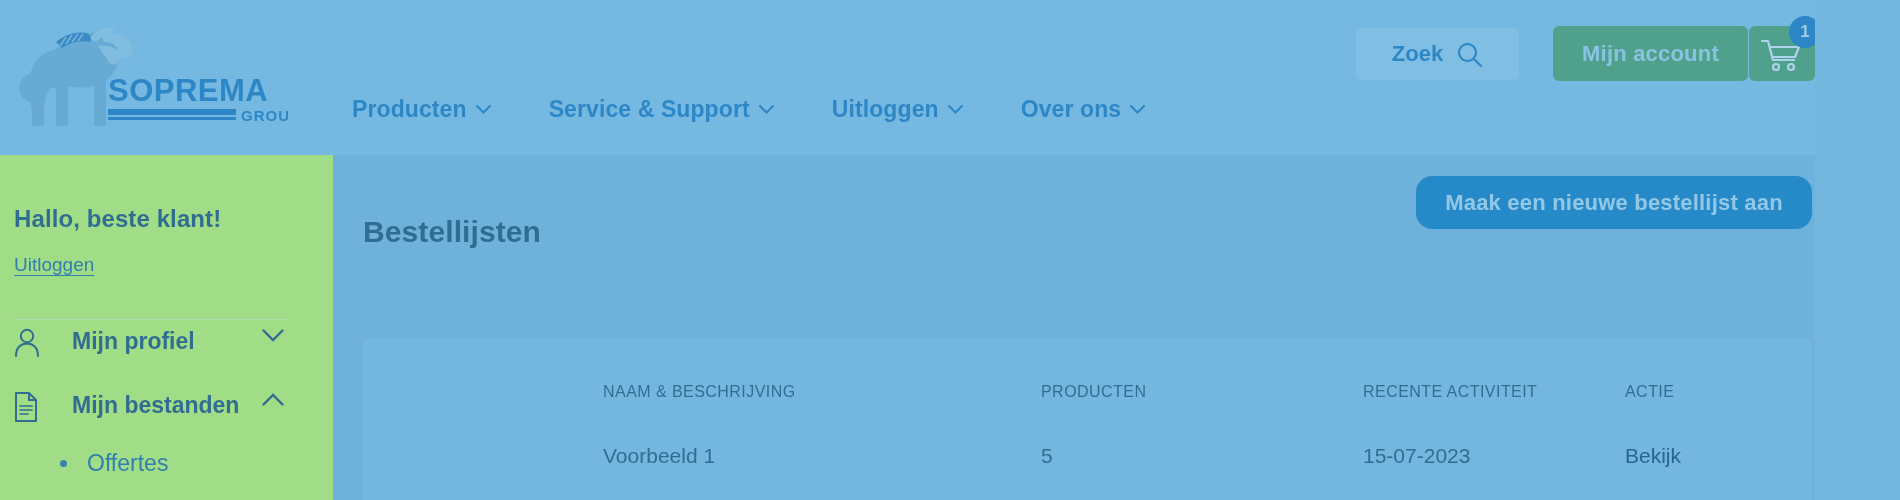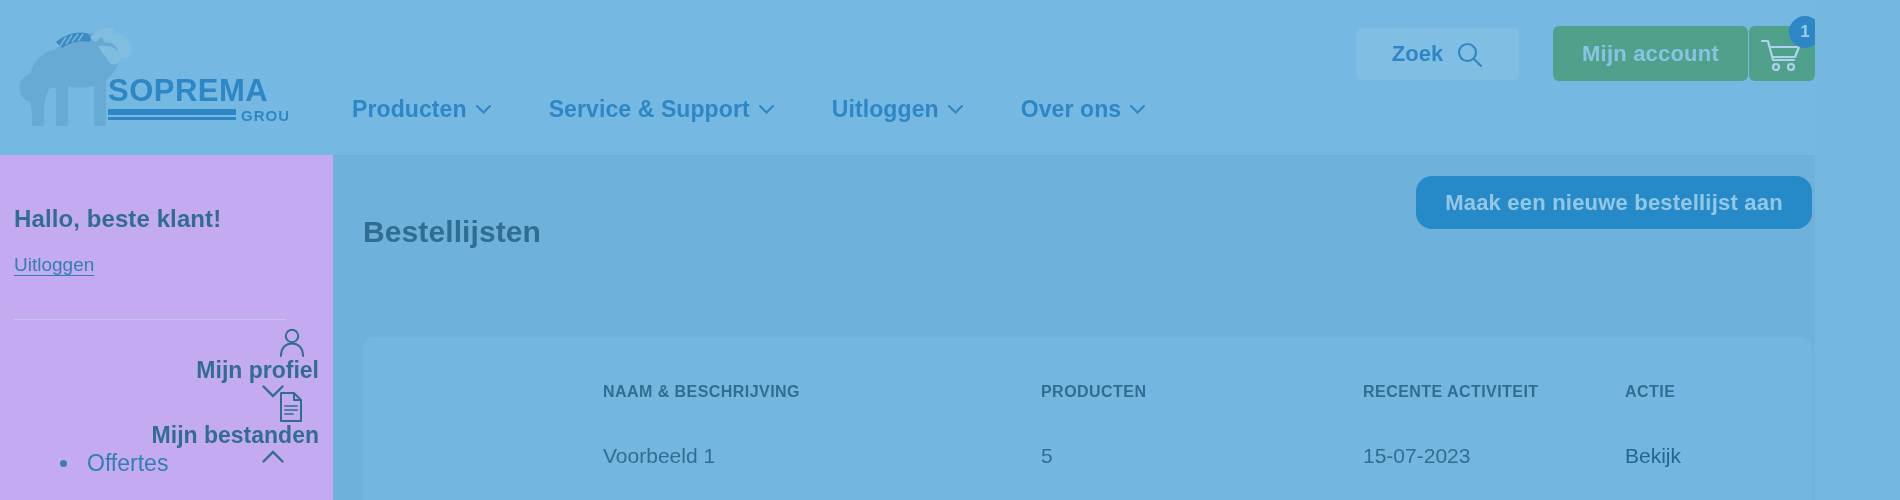--- a/index.html
+++ b/index.html
@@ -99,46 +99,45 @@
     background: #1878bd;
     color: #b9dcf0;
     font-size: 17px; font-weight: 700;
     display: flex; align-items: center; justify-content: center;
   }
 
   
   #sidebar {
     position: absolute; left: 0; top: 155px;
     width: 333px; height: 345px;
-    background: #f0abfc;
+    background: #bef264;
     padding: 0 14px;
   }
   #greeting {
     margin-top: 50px;
     color: #1d5473; font-size: 24px; font-weight: 700;
     letter-spacing: .1px;
   }
   #logout-link {
     display: inline-block;
     margin-top: 21px;
     color: #1d6e9e; font-size: 19px;
     text-decoration: underline;
     text-underline-offset: 4px;
     cursor: pointer;
   }
   #sidebar-divider {
     margin-top: 43px; margin-right: 33px;
     height: 1px; background: rgba(255,255,255,.42);
   }
   .side-row {
-    display: flex; align-items: flex-end;
+    display: flex; align-items: flex-start;
     height: 56px;
     margin-top: 8px;
     cursor: pointer;
-    flex-direction: column;
   }
   .side-ico { width: 40px; display: flex; align-items: center; }
   .side-label {
     color: #1d5473; font-size: 23px; font-weight: 700;
     margin-left: 18px;
   }
   .side-chev { margin-left: auto; margin-right: 35px; }
   .sub-row {
     display: flex; align-items: center;
     margin-top: 2px; margin-left: 46px;
@@ -179,21 +178,21 @@
     width: 1449px; height: 163px;
     background: #7cbce2;
     border-radius: 11px 11px 0 0;
   }
   #table { position: absolute; left: 0; top: 0; width: 100%; }
   .thead {
     position: relative; height: 76px;
   }
   .th {
     position: absolute; top: 46px;
-    color: #1d5473; font-size: 16px; font-weight: 700;
+    color: #1d5473; font-size: 16px; font-weight: 400;
     letter-spacing: .45px; white-space: nowrap;
   }
   .trow { position: relative; height: 60px; }
   .td {
     position: absolute; top: 31px;
     color: #1d5473; font-size: 21px; white-space: nowrap;
   }
   .td-link { color: #0c4a6e; font-weight: 400; cursor: pointer; }
 
   

